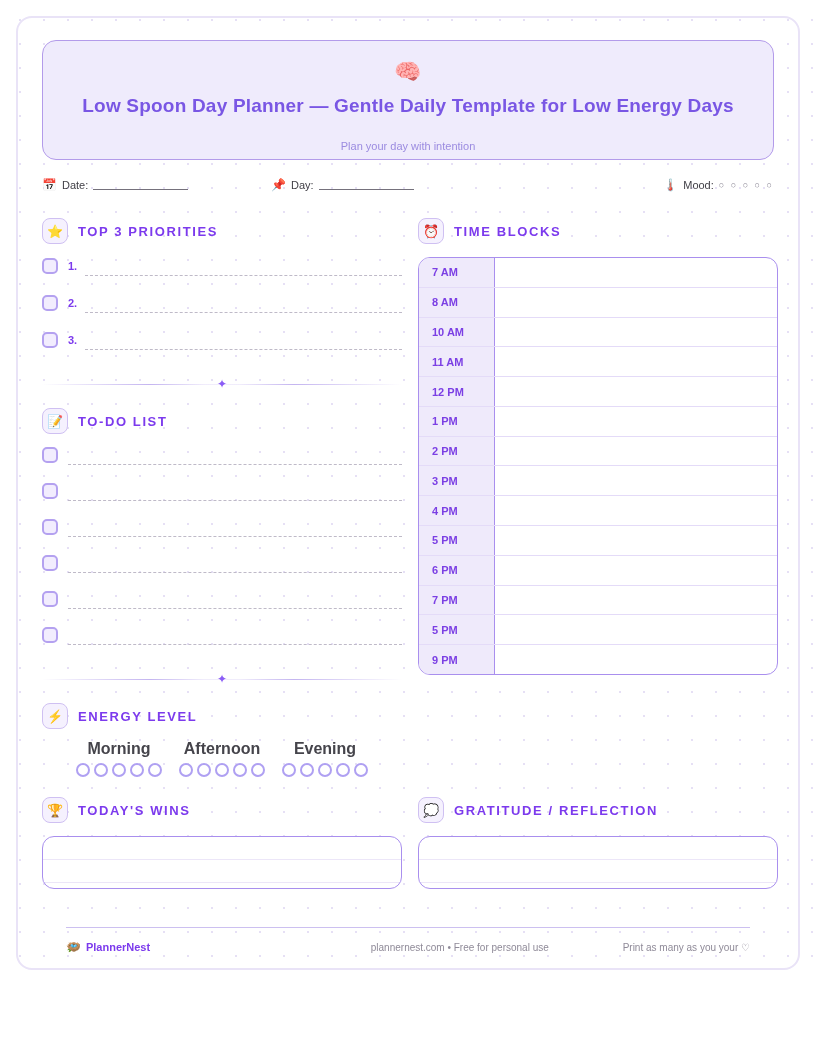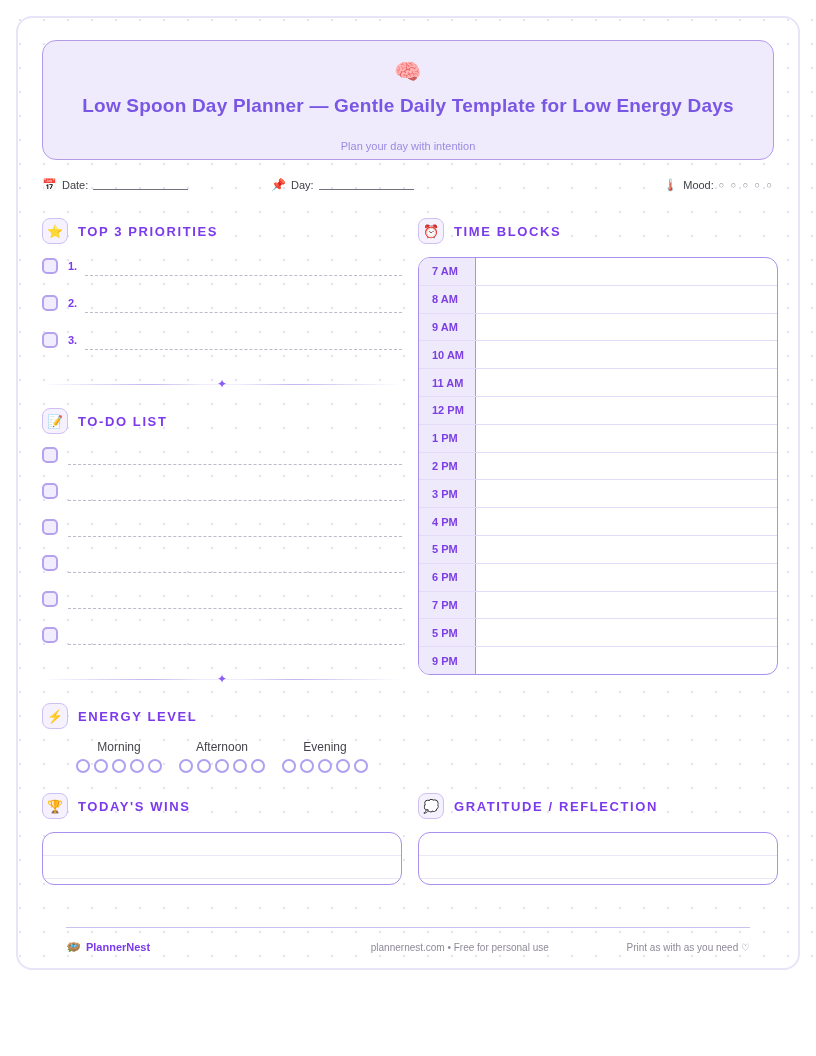--- a/index.html
+++ b/index.html
@@ -71,32 +71,32 @@
   .divider .spark {
     position:absolute; left:50%; top:0; transform:translateX(-50%);
     color:#8b5cf6; font-size:12px; line-height:16px; background:transparent; padding:0 8px;
   }
   .todo-row { display:flex; align-items:center; height:30px; margin-top:6px; }
   .todo-row:first-of-type { margin-top:8px; }
   
   .energy { margin-top:4px; }
   .energy-groups { display:flex; gap:17px; margin:11px 0 0 34px; }
   .energy-group { text-align:center; }
-  .energy-label { font-size:12px; font-weight:normal; color:#45444b; margin-bottom:5px; }
+  .energy-label { font-size:16px; font-weight:bold; color:#45444b; margin-bottom:5px; }
   .circles { display:flex; gap:4px; }
   .circle { width:14px; height:14px; border:2px solid #afa0f2; border-radius:50%; background:#fff; }
   
   .time-table {
     margin-top:13px; height:418px; border:1.5px solid #a98fee; border-radius:12px;
     overflow:hidden; display:flex; flex-direction:column; background:#fff;
   }
   .time-row { flex:1; display:flex; border-bottom:1px solid #e4dbf8; }
   .time-row:last-child { border-bottom:none;gap:48px; }
   .time-cell {
-    width:57px; flex:none; background:#efeafb; border-right:1.5px solid #a98fee;
+    width:76px; flex:none; background:#efeafb; border-right:1.5px solid #a98fee;
     display:flex; align-items:center; padding-left:13px;
     font-size:11px; font-weight:bold; color:#7b3fe4;
   }
   .slot-cell { flex:1; }
   
   .bottom { margin:20px 24px 0 24px; display:grid; grid-template-columns:360px 360px; column-gap:16px; }
   .write-box {
     margin-top:13px; height:53px; border:1.5px solid #a98fee; border-radius:12px;
     background-image:repeating-linear-gradient(to bottom, transparent 0 22px, #ece6f8 22px 23px);
     background-color:#fff;
@@ -257,24 +257,20 @@
         <div class="time-table">
           <div class="time-row">
               <span class="time-cell">7 AM</span>
               <span class="slot-cell"></span>
             </div>
           <div class="time-row">
               <span class="time-cell">8 AM</span>
               <span class="slot-cell"></span>
             </div>
           <div class="time-row">
-              <span class="time-cell">9 AM</span>
-              <span class="slot-cell"></span>
-            </div>
-          <div class="time-row">
               <span class="time-cell">10 AM</span>
               <span class="slot-cell"></span>
             </div>
           <div class="time-row">
               <span class="time-cell">11 AM</span>
               <span class="slot-cell"></span>
             </div>
           <div class="time-row">
               <span class="time-cell">12 PM</span>
               <span class="slot-cell"></span>
@@ -338,18 +334,18 @@
     </div>
 
     <div class="footer">
       <div class="rule"></div>
       <div class="row">
         <div class="brand">
           <span class="emoji">🪺</span>
           <span>PlannerNest</span>
         </div>
         <div class="foot-center">plannernest.com • Free for personal use</div>
-        <div class="foot-right">Print as with as you need ♡</div>
+        <div class="foot-right">Print as many as you your ♡</div>
       </div>
     </div>
 
   </div>
 </div>
 
 </body></html>

